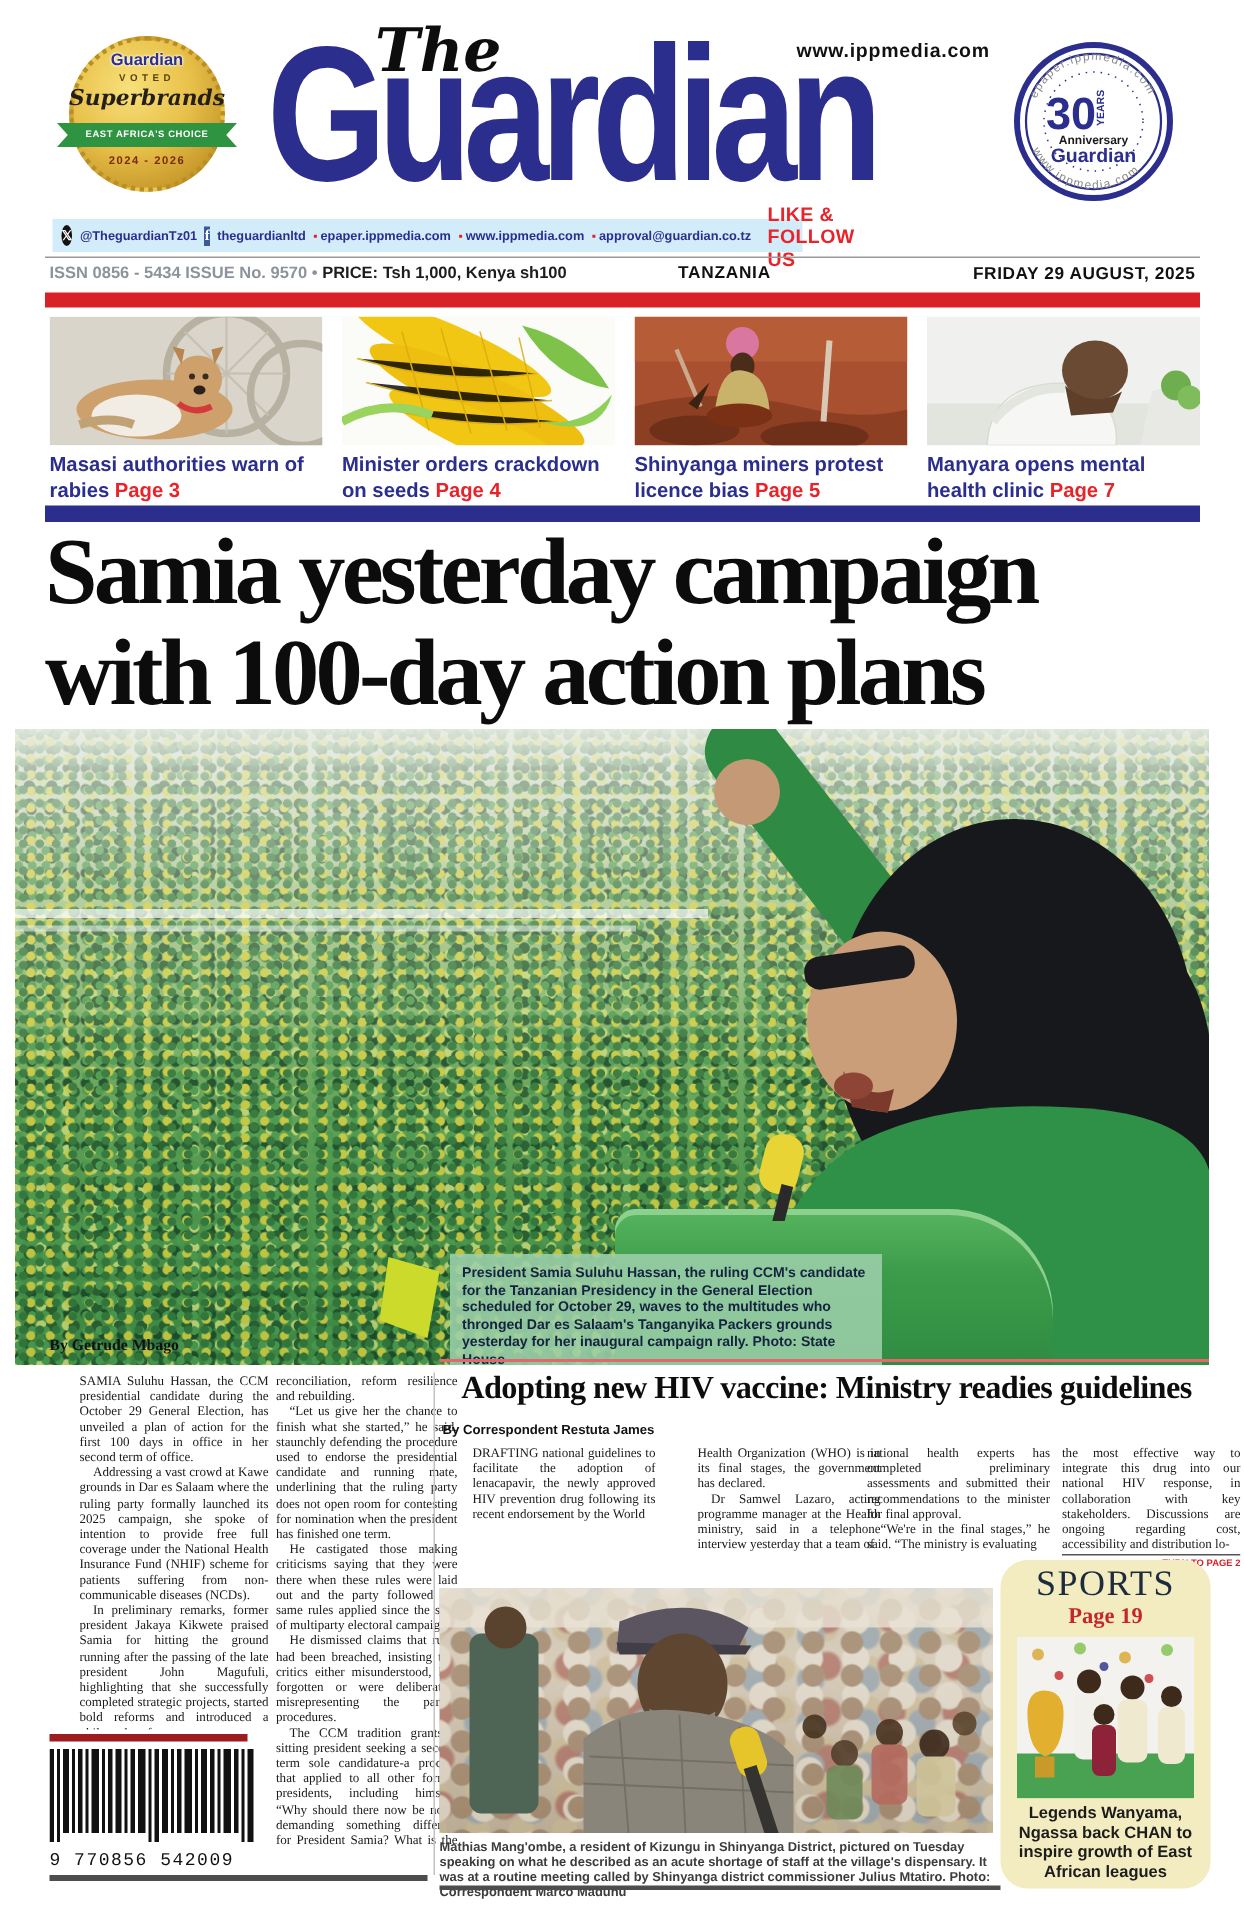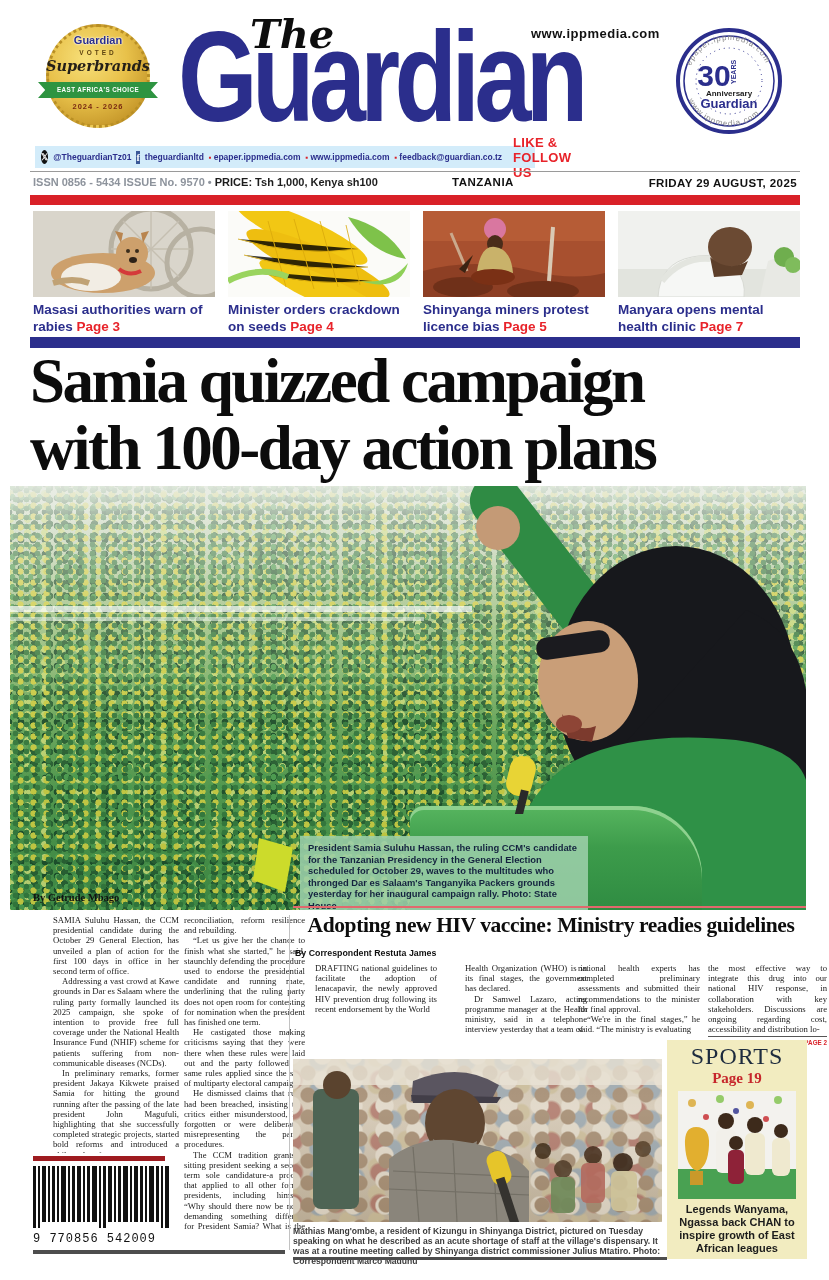--- a/index.html
+++ b/index.html
@@ -132,21 +132,21 @@
       radial-gradient(circle, #9e4f46 30%, transparent 40%),
       radial-gradient(circle, #c8b98f 38%, transparent 48%);
     background-size:26px 22px,31px 25px,37px 29px,43px 31px,29px 27px;
     background-position:2px 3px,14px 9px,7px 17px,22px 5px,11px 13px; opacity:.55; }
   .bot-cap { position:absolute; left:293px; top:1226px; width:374px; font-size:8.6px; line-height:10px;
     font-weight:bold; color:#3c3c3c; }
   .botrule { position:absolute; left:293px; top:1257px; width:374px; height:3px; background:#4d4d4d; }
 
   
   .sports { position:absolute; left:667px; top:1040px; width:140px; height:219px; background:#f2ecc0;
-    text-align:center; padding-top:3px; }
+    text-align:center; padding-top:3px;border-radius:18px; }
   .sports .t { font-family:"Liberation Serif", serif; font-size:24px; letter-spacing:1px; color:#1d2b3e; }
   .sports .p { font-family:"Liberation Serif", serif; font-size:15px; font-weight:bold; color:#c6262b; }
   .sports .img { width:118px; height:108px; margin:4px auto 4px; position:relative; overflow:hidden; }
   .sports .cap { font-size:11px; line-height:13px; font-weight:bold; color:#1c1c1c; padding:0 4px; }
 </style>
 </head>
 <body>
 
 <div class="page">
 
@@ -185,21 +185,21 @@
     </svg>
   </div>
 
   <div class="social">
     <span class="xicon">𝕏</span>
     <span class="soc-txt">@TheguardianTz01</span>
     <span class="fbicon">f</span>
     <span class="soc-txt">theguardianltd</span>
     <span class="soc-li">epaper.ippmedia.com</span>
     <span class="soc-li">www.ippmedia.com</span>
-    <span class="soc-li">feedback@guardian.co.tz</span>
+    <span class="soc-li">approval@guardian.co.tz</span>
     <span class="follow">LIKE &amp; FOLLOW US</span>
   </div>
 
   <div class="hairline"></div>
 
   <div class="issn"><span>ISSN 0856 - 5434  ISSUE No. 9570  •  </span><b>PRICE: Tsh 1,000,  Kenya sh100</b></div>
   <div class="country">TANZANIA</div>
   <div class="pdate">FRIDAY 29 AUGUST, 2025</div>
   <div class="redbar"></div>
 
@@ -289,21 +289,21 @@
         <path d="M92 46 q18 16 38 4 l-6 14 -28 2z" fill="#5d3f2a"></path>
         <path d="M44 70 q20 -24 48 -22" stroke="#e3e5df" stroke-width="6" fill="none"></path>
       </svg>
     </div>
     <div class="cap"><span>Manyara opens mental health clinic </span><span class="pg">Page 7</span></div>
   </div>
 
   <div class="navybar"></div>
 
   <div class="headline">
-    <div>Samia quizzed campaign</div>
+    <div>Samia yesterday campaign</div>
     <div>with 100-day action plans</div>
   </div>
 
   <div class="mainphoto">
     <div class="speckle"></div>
     <div class="haze"></div>
     <div class="fence"></div>
     <div class="fence2"></div>
 
     <svg class="samia-svg" width="340" height="424" viewBox="0 0 340 424">

